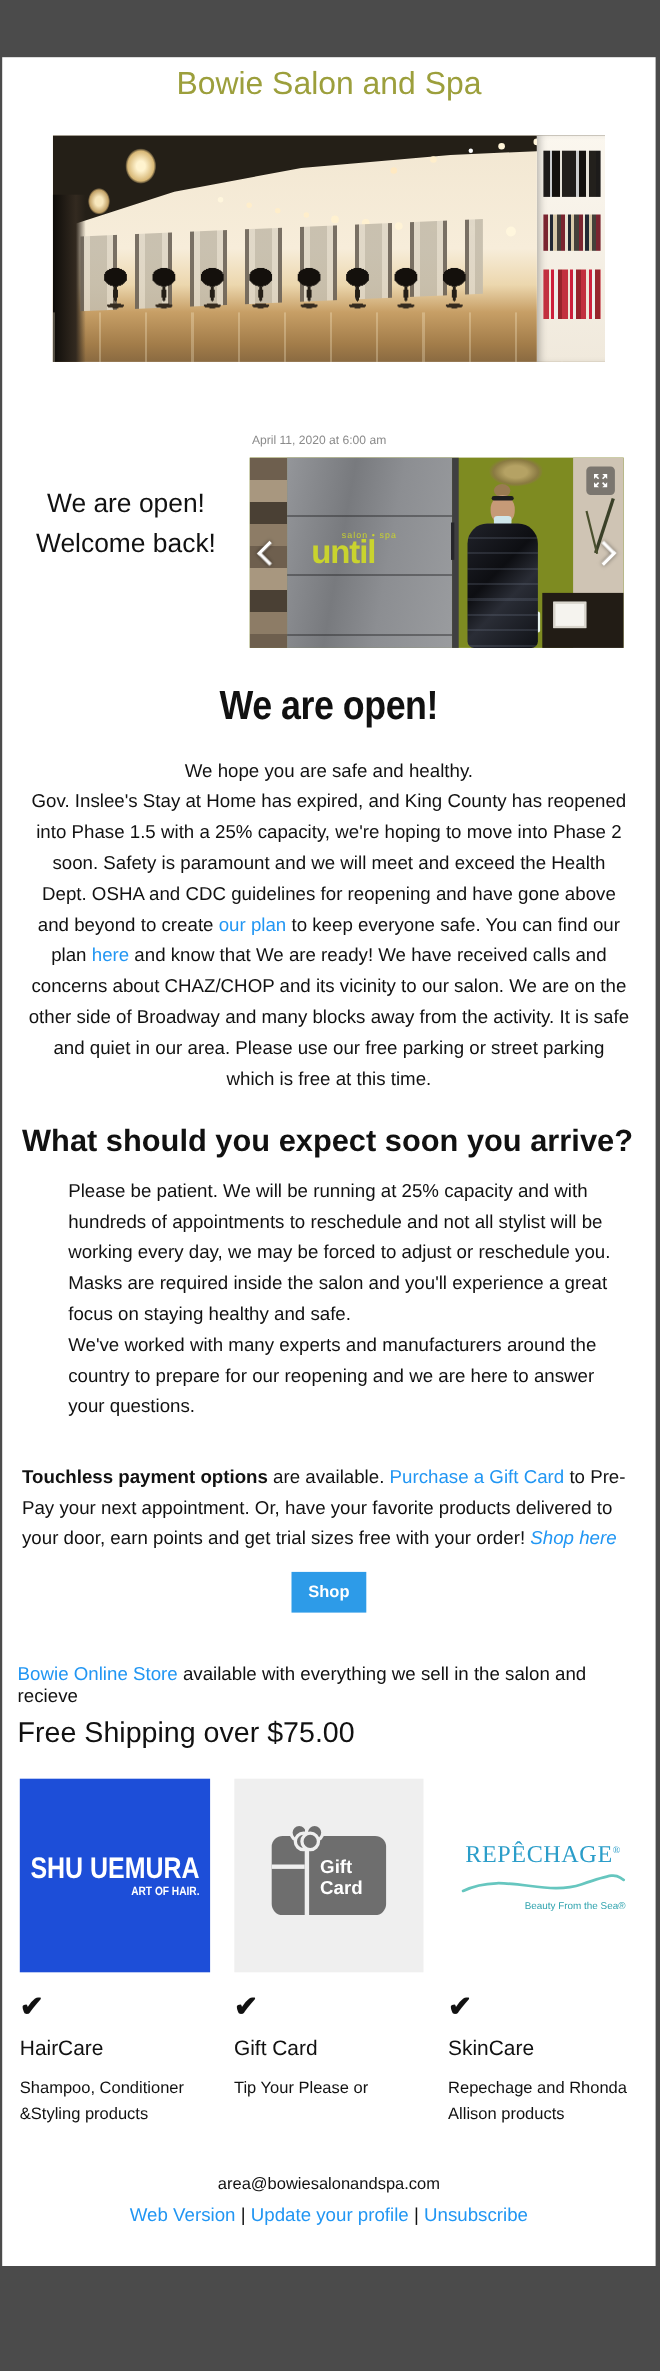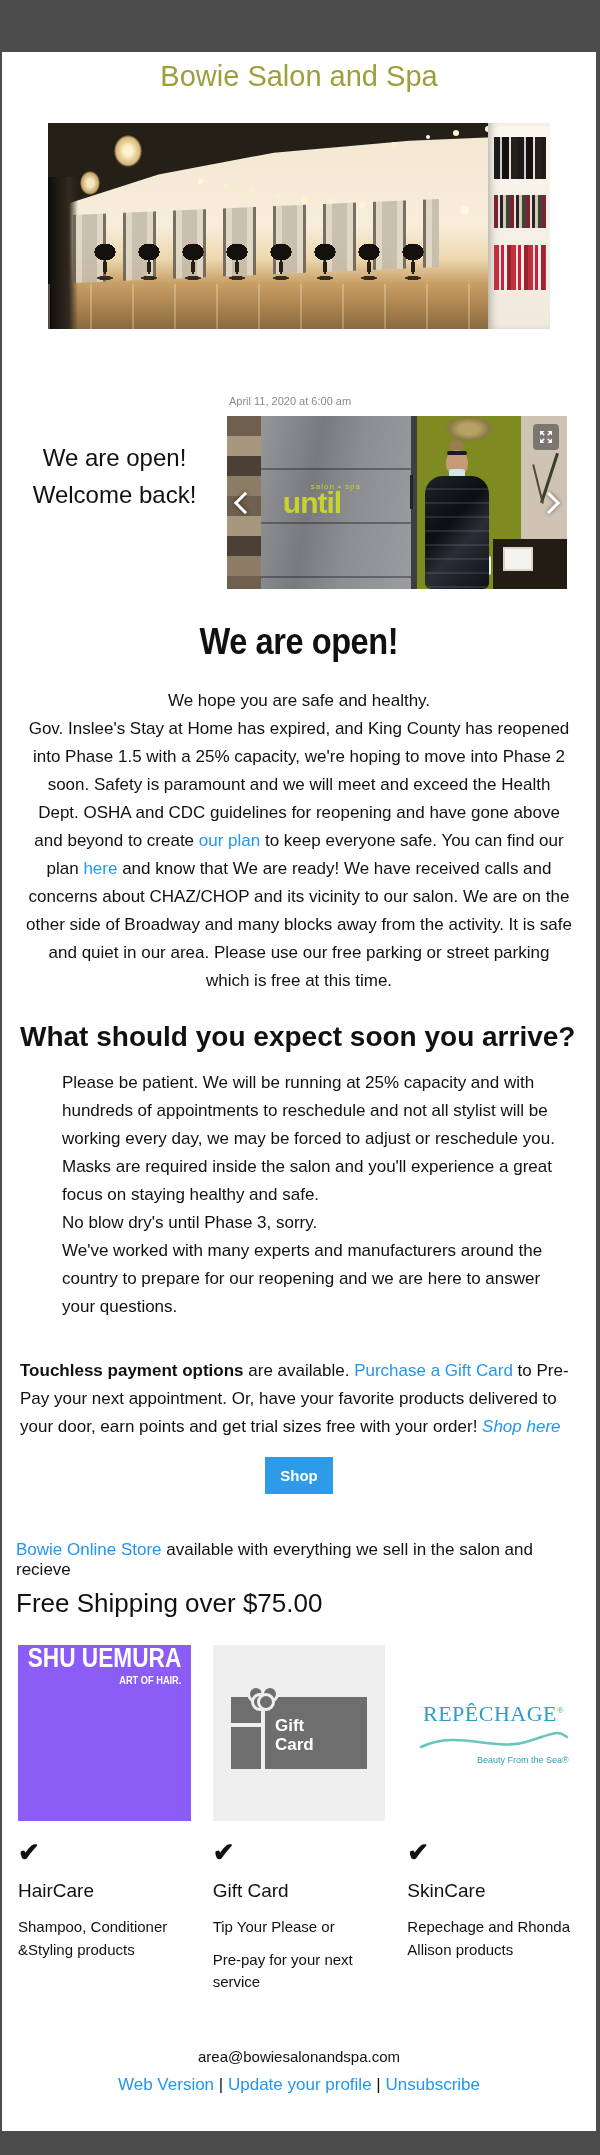--- a/index.html
+++ b/index.html
@@ -94,26 +94,26 @@
   .shop-wrap{text-align:center;margin-top:16px;}
   .shop-btn{display:inline-block;background:#2d9be8;color:#fff;font-weight:700;font-size:15px;
         padding:10px 15px;border:none;cursor:pointer;font-family:"Liberation Sans",sans-serif;}
   .store-line{margin:46px 14px 0;font-size:17px;}
   .shipping{margin:8px 14px 0;font-size:26px;}
 
   
   .products{display:flex;gap:22px;margin:26px 16px 0;}
   .col{flex:1;min-width:0;}
   .brand-box{height:176px;cursor:pointer;}
-  .shu{background:#8b5cf6;color:#fff;display:flex;align-items:flex-start;justify-content:center;}
+  .shu{background:#1d4ed8;color:#fff;display:flex;align-items:center;justify-content:center;}
   .shu-inner{transform:scaleX(.84);}
   .shu-name{font-size:27px;font-weight:700;letter-spacing:0;line-height:1;white-space:nowrap;}
   .shu-sub{font-size:11px;font-weight:700;text-align:right;margin-top:2px;}
   .gc{background:#efefef;display:flex;align-items:center;justify-content:center;}
-  .gc-card{position:relative;width:104px;height:72px;background:#6e6e6e;border-radius:0;padding-left:32px;}
+  .gc-card{position:relative;width:104px;height:72px;background:#6e6e6e;border-radius:10px;}
   .gc-vline{position:absolute;left:30px;top:0;bottom:0;width:4px;background:#efefef;}
   .gc-hline{position:absolute;left:0;top:26px;width:30px;height:4px;background:#efefef;}
   .gc-bow{position:absolute;left:16px;top:-12px;width:32px;height:26px;}
   .gc-bow i{position:absolute;width:12px;height:12px;border:3px solid #efefef;border-radius:50%;background:#6e6e6e;}
   .gc-bow i:nth-child(1){left:0;top:0;}
   .gc-bow i:nth-child(2){right:0;top:0;}
   .gc-bow i:nth-child(3){left:4px;top:8px;}
   .gc-bow i:nth-child(4){right:4px;top:8px;}
   .gc-text{position:absolute;left:44px;top:20px;color:#fff;font-weight:700;font-size:17px;line-height:1.1;}
   .rp{background:#fff;display:flex;flex-direction:column;align-items:center;justify-content:center;}
@@ -214,21 +214,20 @@
   <div class="intro">
     <div>We hope you are safe and healthy.</div>
     <div><span>Gov. Inslee's Stay at Home has expired, and King County has reopened into Phase 1.5 with a 25% capacity, we're hoping to move into Phase 2 soon. Safety is paramount and we will meet and exceed the Health Dept. OSHA and CDC guidelines for reopening and have gone above and beyond to create </span><a href="#" class="link">our plan</a><span> to keep everyone safe. You can find our plan </span><a href="#" class="link">here</a><span> and know that We are ready! We have received calls and concerns about CHAZ/CHOP and its vicinity to our salon. We are on the other side of Broadway and many blocks away from the activity. It is safe and quiet in our area. Please use our free parking or street parking which is free at this time.</span></div>
   </div>
 
   <div class="expect-h">What should you expect soon you arrive?</div>
 
   <div class="expect-list">
     <div class="li">Please be patient. We will be running at 25% capacity and with hundreds of appointments to reschedule and not all stylist will be working every day, we may be forced to adjust or reschedule you.</div>
     <div class="li">Masks are required inside the salon and you'll experience a great focus on staying healthy and safe.</div>
-    <div class="li">No blow dry's until Phase 3, sorry.</div>
     <div class="li">We've worked with many experts and manufacturers around the country to prepare for our reopening and we are here to answer your questions.</div>
   </div>
 
   <div class="touchless"><b>Touchless payment options</b><span> are available. </span><a href="#" class="link">Purchase a Gift Card</a><span> to Pre-Pay your next appointment. Or, have your favorite products delivered to your door, earn points and get trial sizes free with your order! </span><a href="#" class="link"><i>Shop here</i></a></div>
 
   <div class="shop-wrap">
     <button class="shop-btn">Shop</button>
   </div>
 
   <div class="store-line"><a href="#" class="link">Bowie Online Store</a><span> available with everything we sell in the salon and recieve</span></div>
@@ -262,21 +261,20 @@
           <div class="gc-text">
             <div>Gift</div>
             <div>Card</div>
           </div>
         </div>
       </div>
       <div class="check">✔</div>
       <div class="col-title">Gift Card</div>
       <div class="col-desc">
         <div class="dp">Tip Your Please or</div>
-        <div class="dp">Pre-pay for your next service</div>
       </div>
     </div>
 
     <div class="col">
       <div class="brand-box rp">
         <div class="rp-name"><span>REPÊCHAGE</span><sup>®</sup></div>
         <svg width="150" height="26" viewBox="0 0 150 26">
           <path d="M2 20 C 40 2, 75 26, 110 14 S 140 6, 148 10" fill="none" stroke="#66c6bf" stroke-width="2.5" stroke-linecap="round"></path>
         </svg>
         <div class="rp-tag">Beauty From the Sea®</div>

